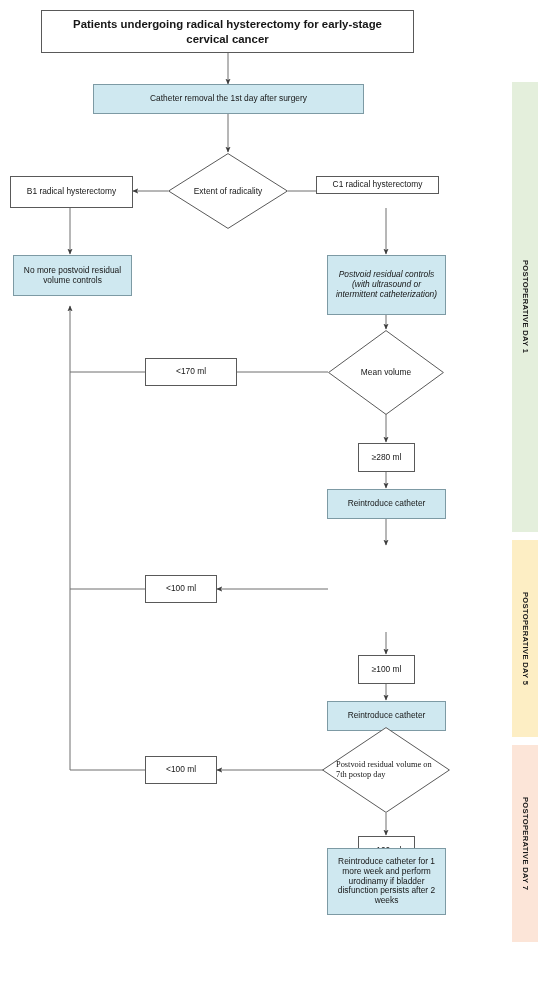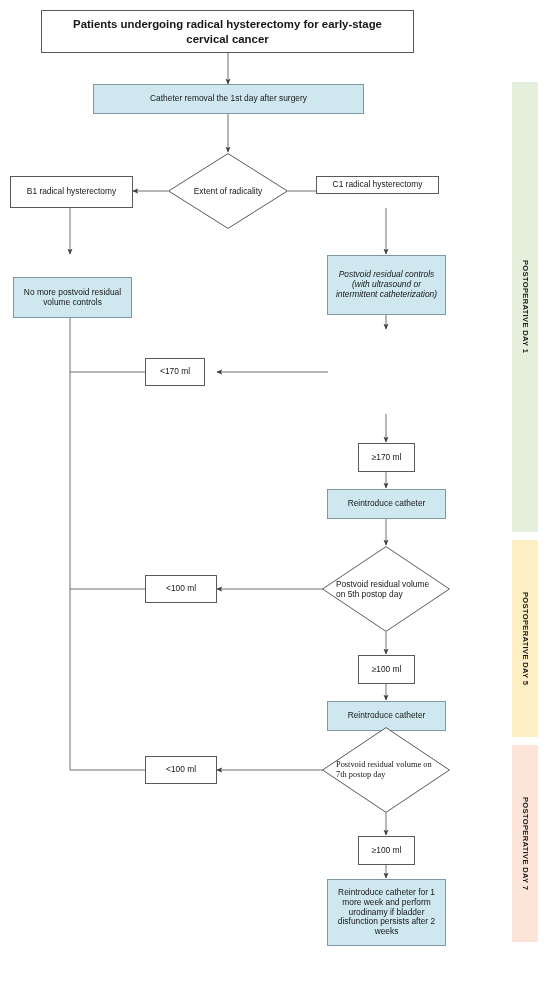--- a/index.html
+++ b/index.html
@@ -173,50 +173,50 @@
     <svg width="120" height="76" viewBox="0 0 120 76">
       <polygon points="60,0.6 119.4,38 60,75.4 0.6,38" fill="#ffffff" stroke="#595959" stroke-width="1"></polygon>
     </svg>
     <div class="dlabel">Extent of radicality</div>
   </div>
 
   <div class="node box-plain" style="left:10px;top:176px;width:123px;height:32px;">B1 radical hysterectomy</div>
 
   <div class="node box-plain" style="left:316px;top:176px;width:123px;height:18px;">C1 radical hysterectomy</div>
 
-  <div class="node box-blue" style="left:13px;top:255px;width:119px;height:41px;margin-top:22px;">No more postvoid residual volume controls</div>
+  <div class="node box-blue" style="left:13px;top:255px;width:119px;height:41px;">No more postvoid residual volume controls</div>
 
   <div class="node box-blue" style="left:327px;top:255px;width:119px;height:60px;font-style:italic;">Postvoid residual controls (with ultrasound or intermittent catheterization)</div>
 
-
-  <div class="node box-small" style="left:145px;top:358px;width:60px;height:28px;">&lt;170 ml</div>
-
-  <div class="node box-small" style="left:358px;top:443px;width:57px;height:29px;">≥170 ml</div>
+  <div class="diamond" style="left:328px;top:330px;width:116px;height:85px;">
+    <svg width="116" height="85" viewBox="0 0 116 85">
+      <polygon points="58,0.6 115.4,42.5 58,84.4 0.6,42.5" fill="#ffffff" stroke="#595959" stroke-width="1"></polygon>
+    </svg>
+    <div class="dlabel">Mean volume</div>
+  </div>
+
+  <div class="node box-small" style="left:145px;top:358px;width:92px;height:28px;">&lt;170 ml</div>
+
+  <div class="node box-small" style="left:358px;top:443px;width:57px;height:29px;">≥280 ml</div>
 
   <div class="node box-blue" style="left:327px;top:489px;width:119px;height:30px;">Reintroduce catheter</div>
 
-  <div class="diamond" style="left:322px;top:546px;width:128px;height:86px;">
-    <svg width="128" height="86" viewBox="0 0 128 86">
-      <polygon points="64,0.6 127.4,43 64,85.4 0.6,43" fill="#ffffff" stroke="#595959" stroke-width="1"></polygon>
-    </svg>
-    <div class="dlabel">Postvoid residual volume on 5th postop day</div>
-  </div>
 
   <div class="node box-small" style="left:145px;top:575px;width:72px;height:28px;">&lt;100 ml</div>
 
   <div class="node box-small" style="left:358px;top:655px;width:57px;height:29px;">≥100 ml</div>
 
   <div class="node box-blue" style="left:327px;top:701px;width:119px;height:30px;">Reintroduce catheter</div>
 
   <div class="diamond" style="left:322px;top:727px;width:128px;height:86px;font-family:Liberation Serif, serif;">
     <svg width="128" height="86" viewBox="0 0 128 86">
       <polygon points="64,0.6 127.4,43 64,85.4 0.6,43" fill="#ffffff" stroke="#595959" stroke-width="1"></polygon>
     </svg>
     <div class="dlabel">Postvoid residual volume on 7th postop day</div>
   </div>
 
   <div class="node box-small" style="left:145px;top:756px;width:72px;height:28px;">&lt;100 ml</div>
 
   <div class="node box-small" style="left:358px;top:836px;width:57px;height:29px;">≥100 ml</div>
 
-  <div class="node box-blue" style="left:327px;top:879px;width:119px;height:67px;">Reintroduce catheter for 1 more week and perform urodinamy if bladder disfunction persists after 2 weeks</div>
+  <div class="node box-blue" style="left:327px;top:848px;width:119px;height:67px;">Reintroduce catheter for 1 more week and perform urodinamy if bladder disfunction persists after 2 weeks</div>
 
 </div>
 
 </body></html>

